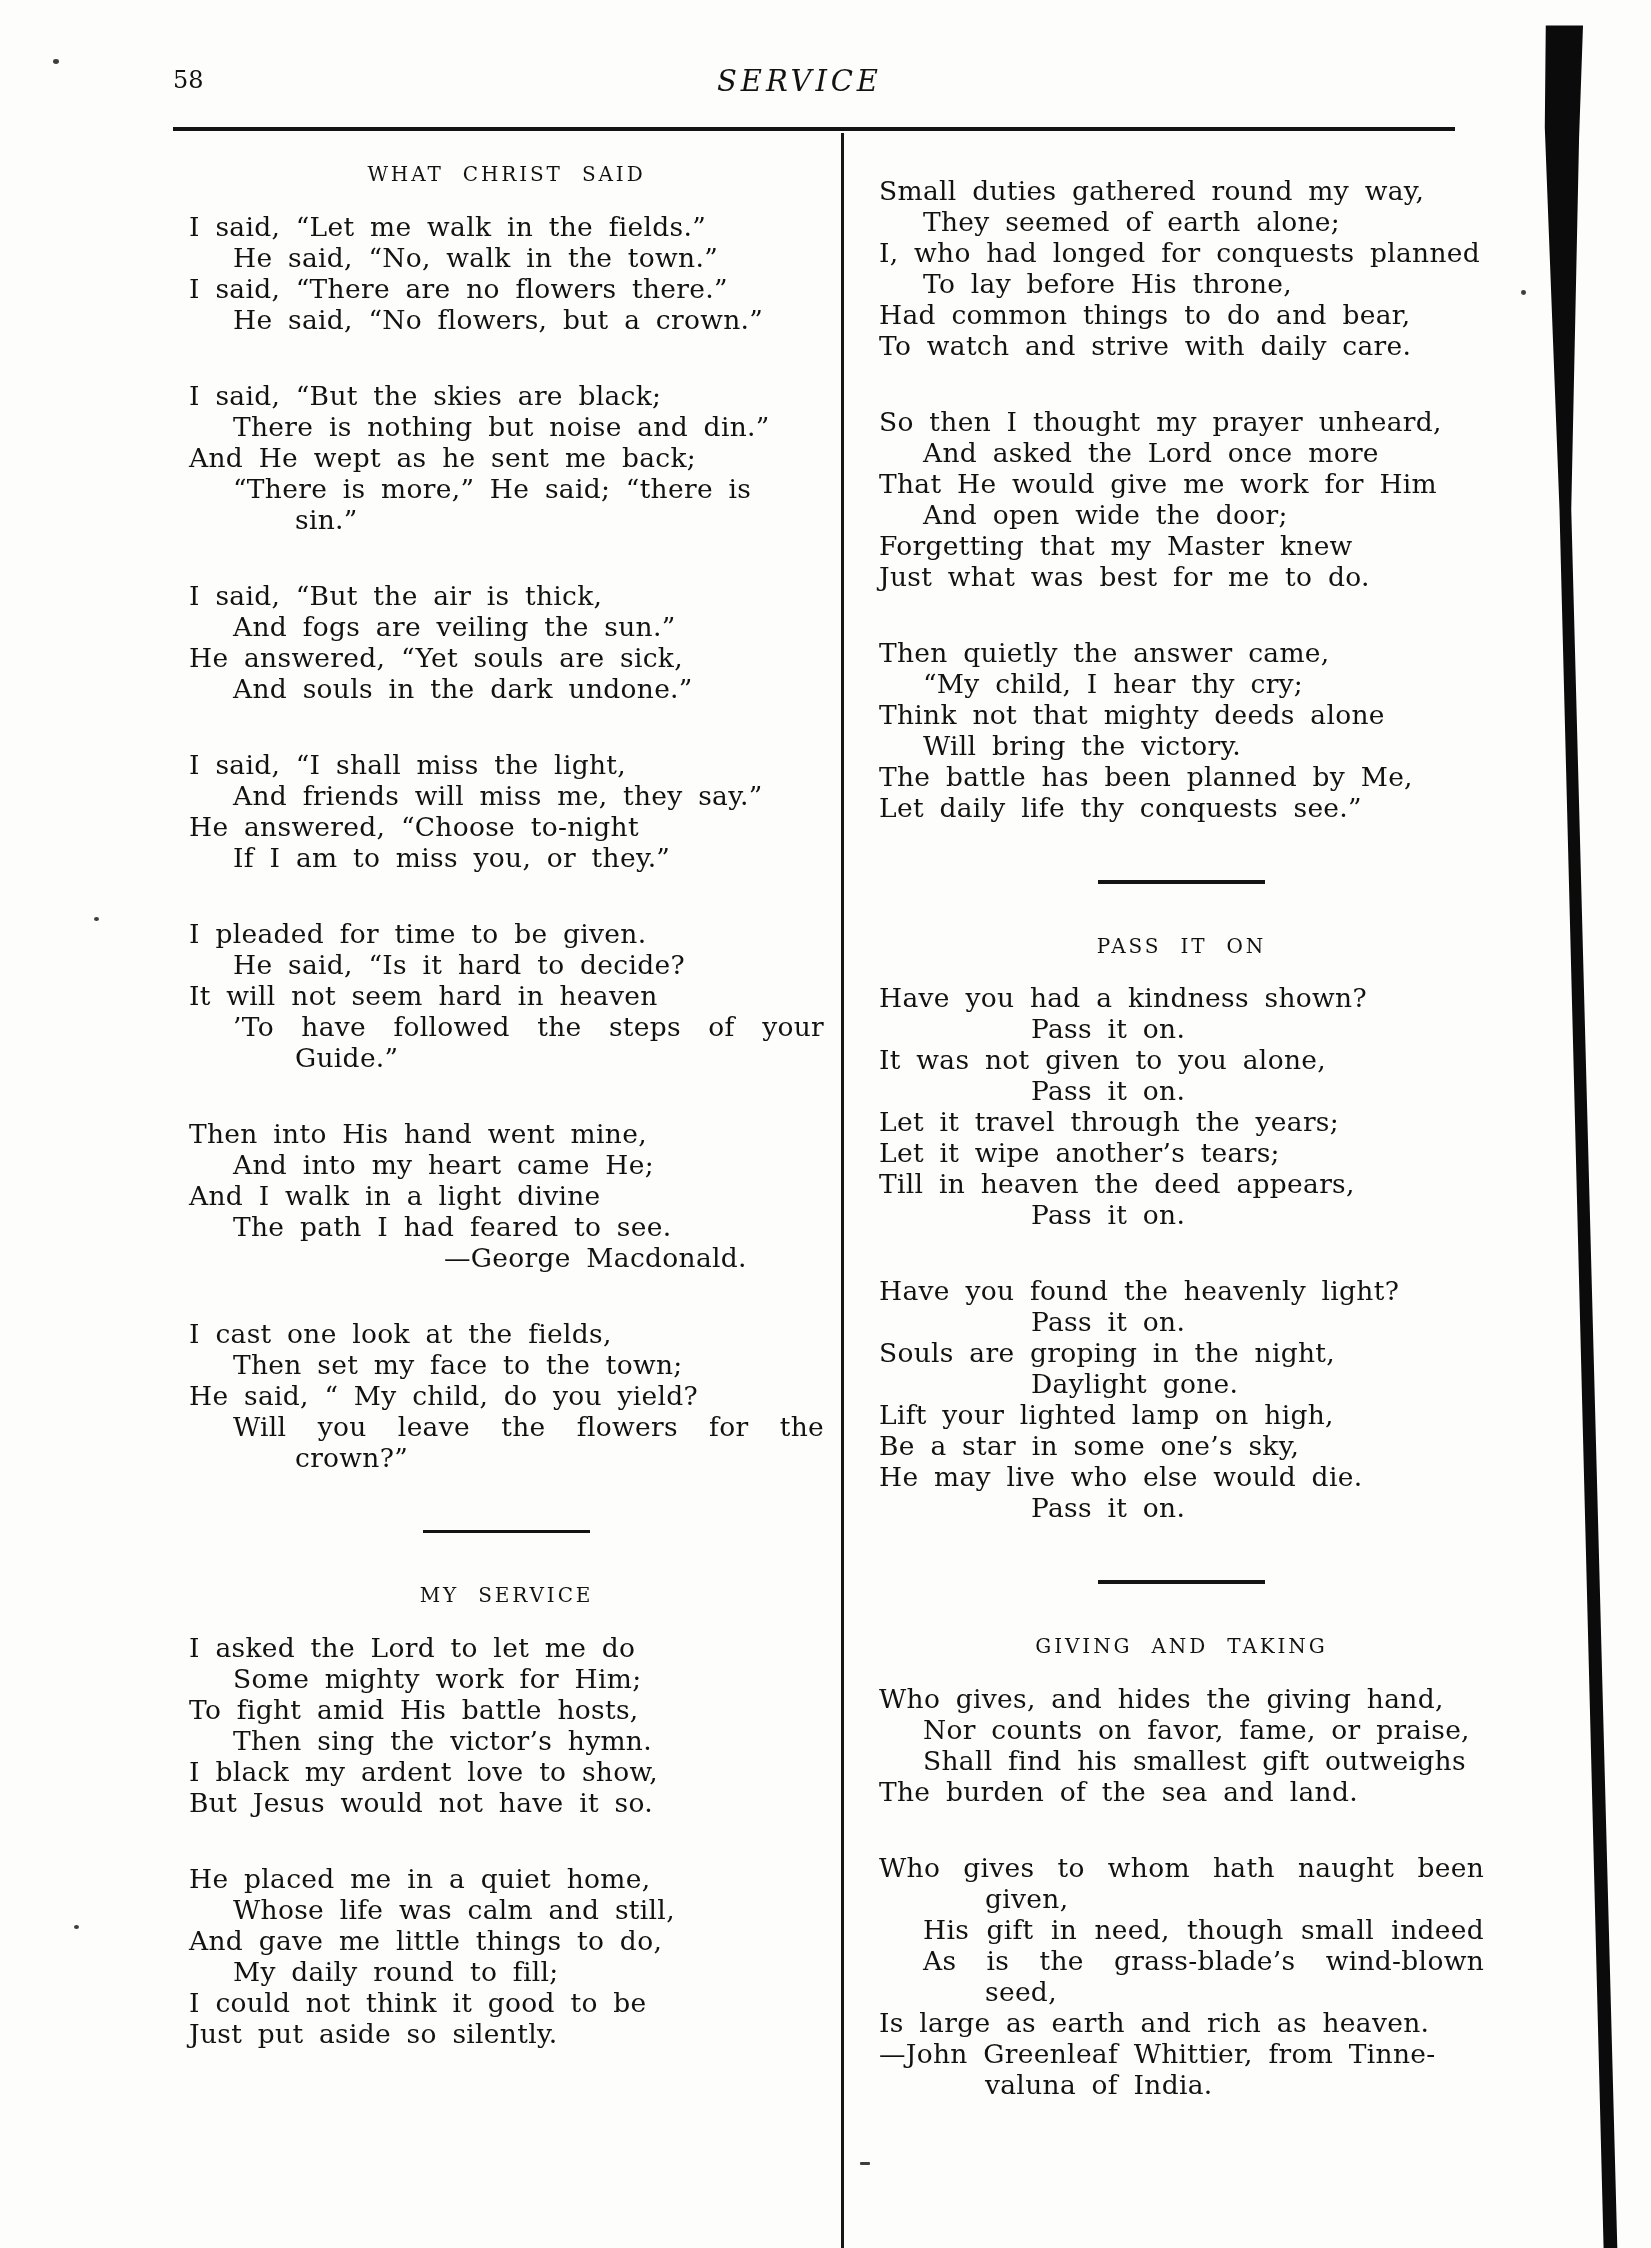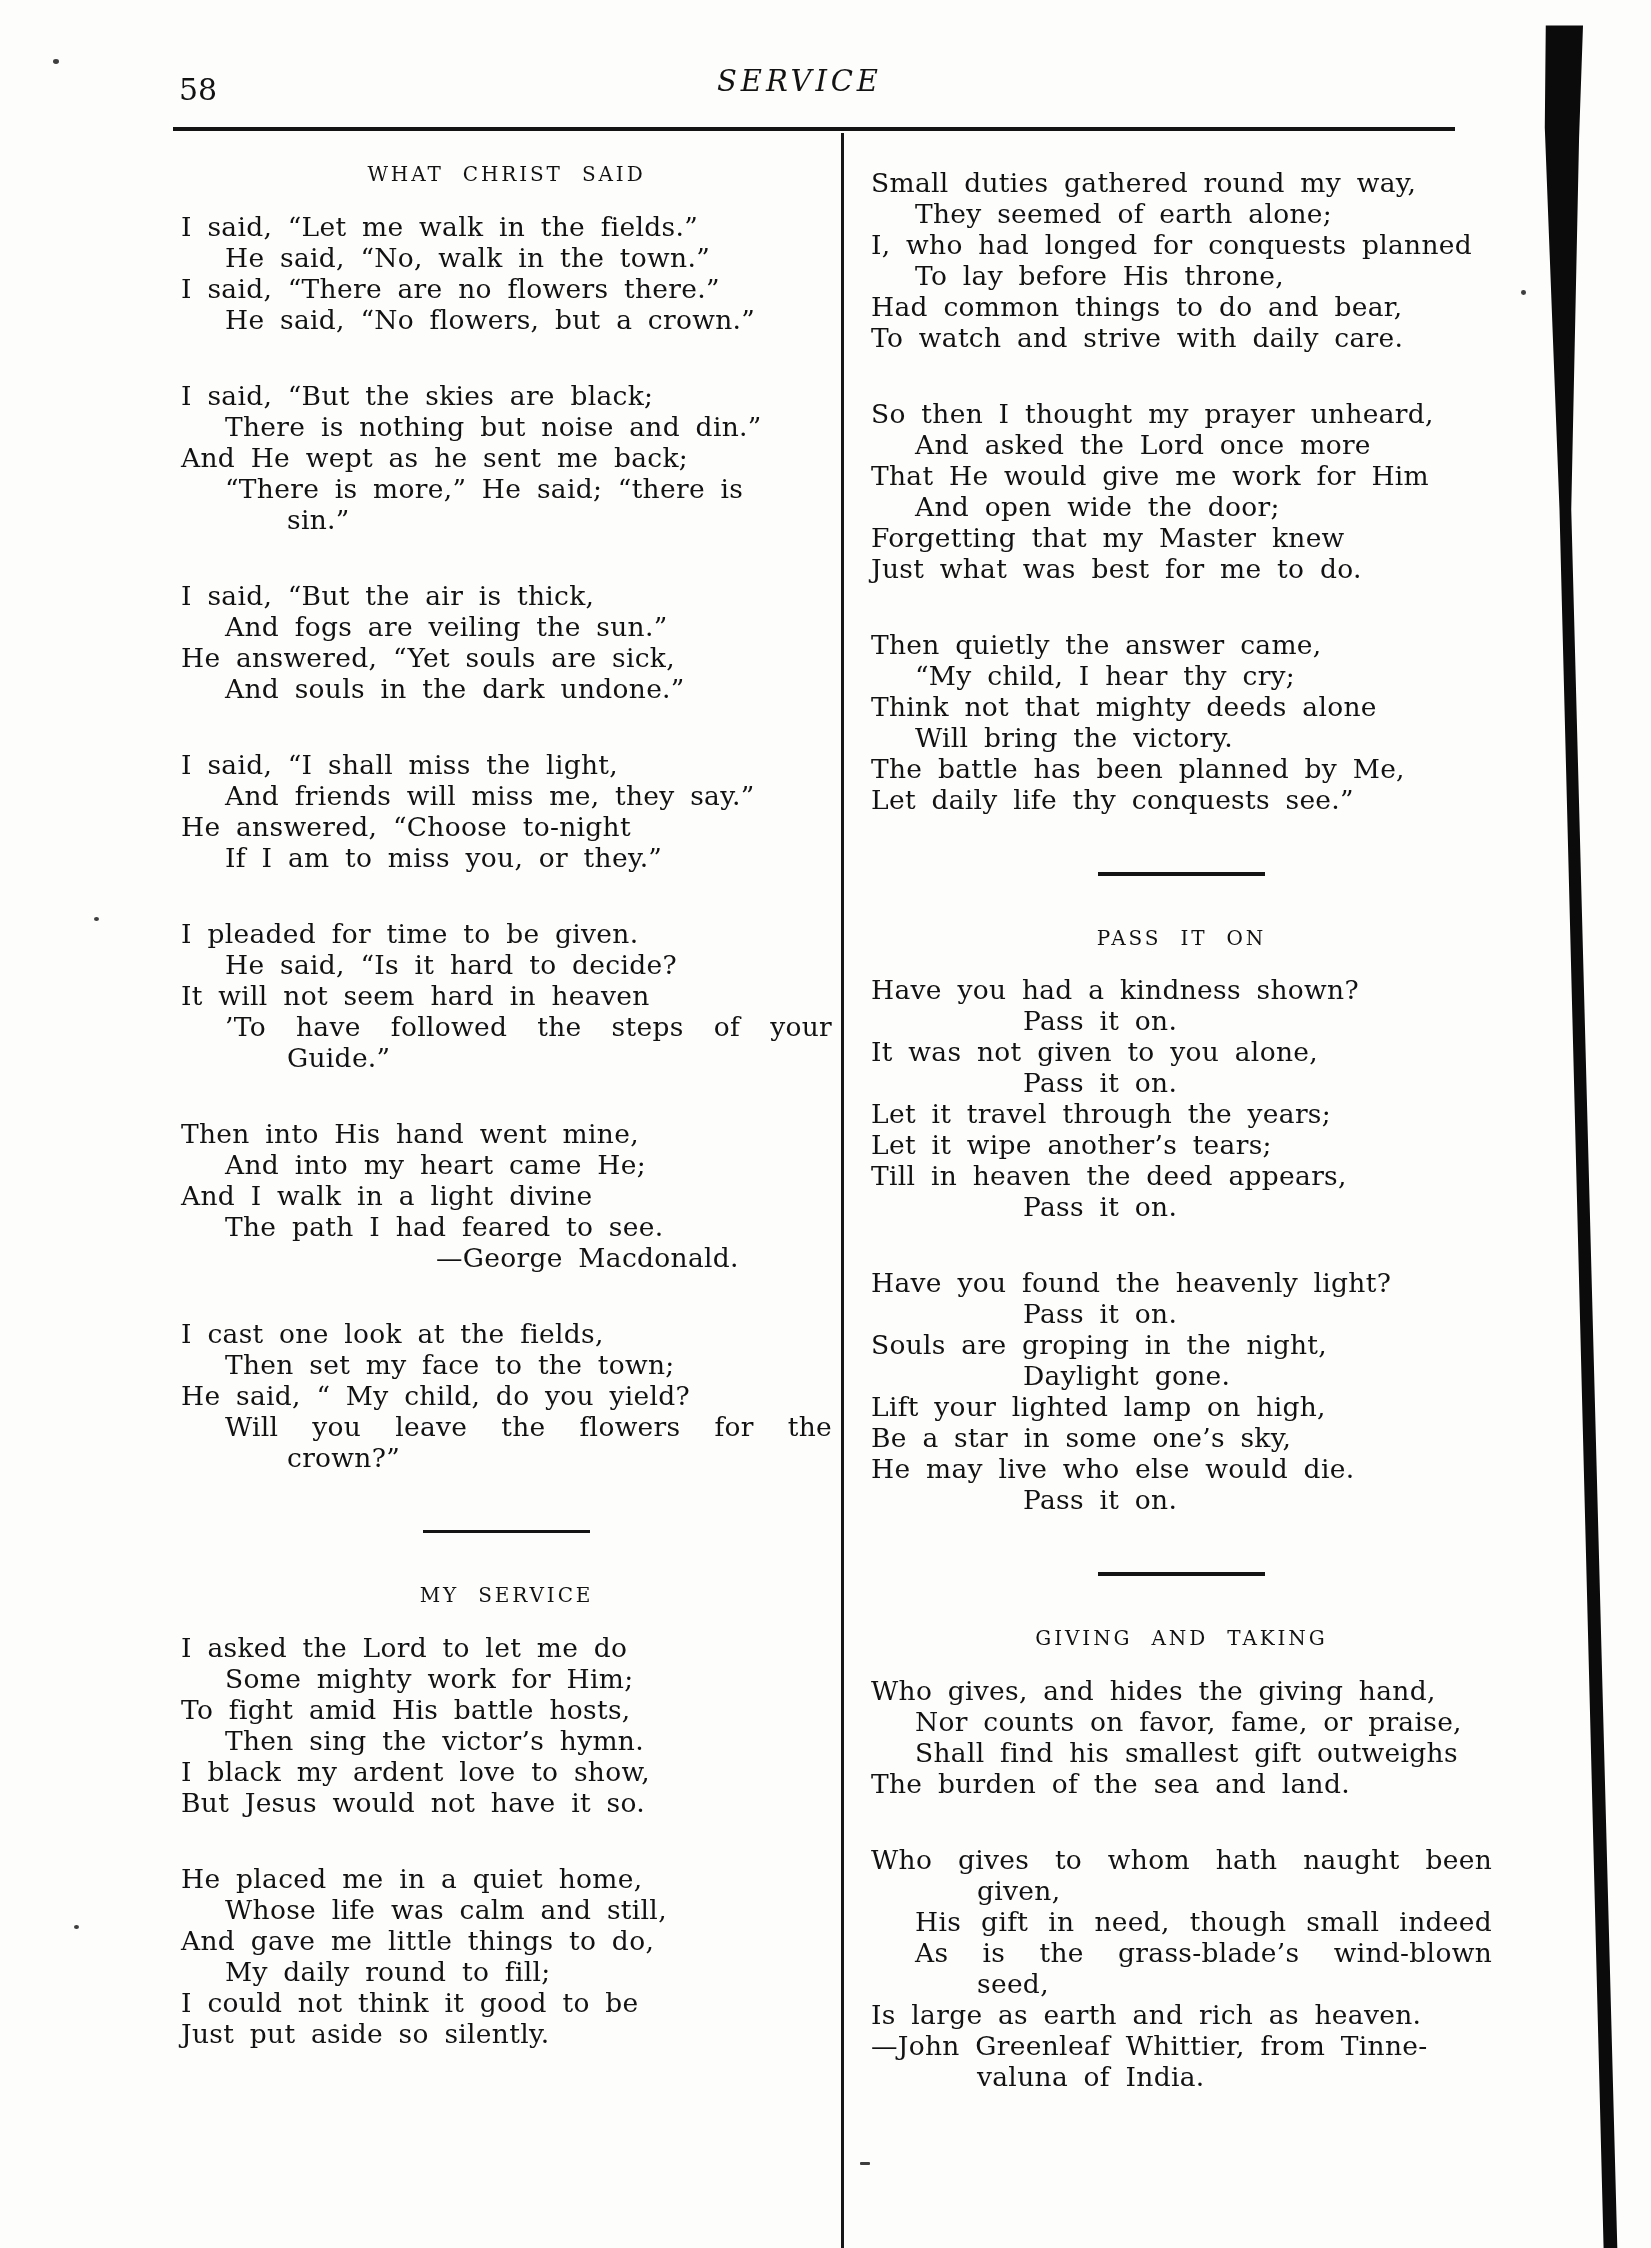--- a/index.html
+++ b/index.html
@@ -5,22 +5,22 @@
   html,body{margin:0;padding:0;background:#e8e8e4;}
   .page{
     position:relative;
     width:1652px;height:2248px;
     background:#fdfdfc;
     font-family:"DejaVu Serif","Liberation Serif",serif;
     color:#121212;
     overflow:hidden;
   }
   .page-number{
-    position:absolute;left:173px;top:73px;
-    font-size:30px;line-height:33px;margin-left:6px;
+    position:absolute;left:173px;top:64px;
+    font-size:24px;line-height:33px;
   }
   .running-head{
     position:absolute;left:159px;top:65px;width:1281px;
     text-align:center;font-size:29px;line-height:33px;
     letter-spacing:3.9px;word-spacing:7.8px;font-style:italic;
   }
   .head-rule{
     position:absolute;left:173px;top:127px;width:1282px;height:3.9px;
     background:#141414;
   }
@@ -29,21 +29,21 @@
     background:#161616;
   }
   .column{position:absolute;top:159px;}
   .column.left{left:173px;width:667px;}
   .column.right{left:863px;width:637px;}
   .poem-title{
     margin:0 0 20.6px 0;
     font-size:20px;font-weight:normal;line-height:31px;
     text-align:center;letter-spacing:2.9px;word-spacing:9.8px;
   }
-  .stanza{margin:8px;}
+  .stanza{margin:16px;}
   .stanza + .stanza{margin-top:45px;}
   .poem-title + .stanza{margin-top:0;}
   .line{
     font-size:26.5px;line-height:31px;
     word-spacing:6.9px;letter-spacing:0.3px;
     white-space:normal;
   }
   .ind-0{padding-left:0;}
   .ind-1{padding-left:44px;}
   .ind-2{padding-left:106px;}

